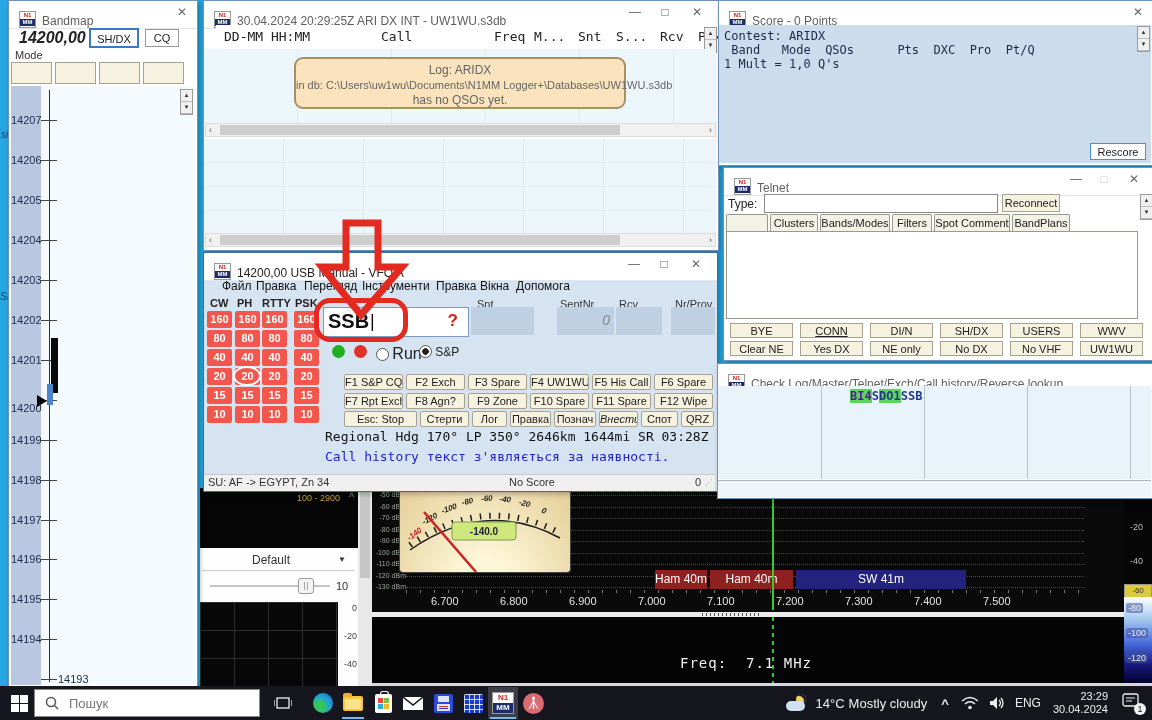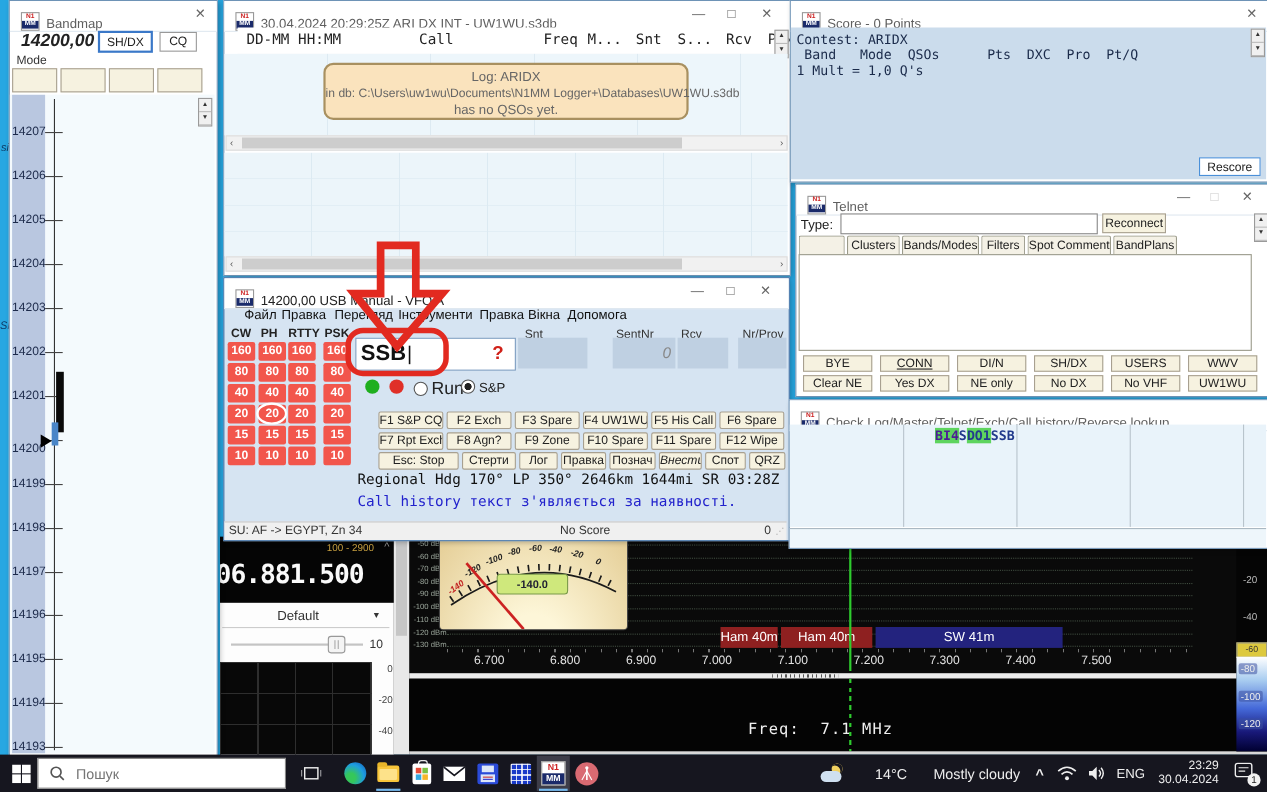--- a/index.html
+++ b/index.html
@@ -46,21 +46,20 @@
 <div id="stage">
 
   <div class="abs" style="left:1px;top:129px;font-size:10px;font-style:italic;color:#0c3a66">si</div>
   <div class="abs" style="left:0;top:291px;font-size:10px;font-style:italic;color:#0c3a66">SI</div>
 
   <div class="abs" style="left:200px;top:488px;width:952px;height:198px;background:#0a0a0a">
 
     <div class="abs" style="left:0;top:0;width:158px;height:60px;background:#050505;overflow:hidden">
       <div class="abs" style="right:18px;top:5px;font-size:9px;color:#c8a040">100 - 2900</div>
       <div class="abs" style="right:4px;top:4px;font-size:10px;color:#999">^</div>
-      <div class="abs mono" style="left:-4px;top:20px;font-size:24px;font-weight:bold;color:#fafafa;letter-spacing:-1px;white-space:nowrap">06.881.500</div>
     </div>
     <div class="abs" style="left:0;top:60px;width:158px;height:164px;background:#fdfdfd">
       <div class="abs" style="left:2px;top:2px;width:152px;height:20px;border-bottom:1px solid #ccc">
         <span style="position:absolute;left:50px;top:3px;font-size:12px;color:#333">Default</span>
         <span style="position:absolute;right:8px;top:5px;font-size:8px;color:#333">▼</span>
       </div>
       <div class="abs" style="left:10px;top:30px;width:120px;height:16px">
         <div style="position:absolute;left:0;top:7px;width:100%;height:2px;background:#c4c4c4"></div>
         <div style="position:absolute;left:88px;top:0;width:16px;height:16px;background:#f4f4f4;border:1px solid #999;border-radius:3px;box-sizing:border-box">
           <div style="position:absolute;left:5px;top:3px;width:1px;height:8px;background:#aaa"></div>
@@ -212,21 +211,21 @@
           <div class="bm-lab" style="position: absolute; top: 472.55px;">14198</div>
           <div class="bm-tick" style="position: absolute; top: 478.55px;"></div>
           <div class="bm-lab" style="position: absolute; top: 512.5px;">14197</div>
           <div class="bm-tick" style="position: absolute; top: 518.5px;"></div>
           <div class="bm-lab" style="position: absolute; top: 552.45px;">14196</div>
           <div class="bm-tick" style="position: absolute; top: 558.45px;"></div>
           <div class="bm-lab" style="position: absolute; top: 592.4px;">14195</div>
           <div class="bm-tick" style="position: absolute; top: 598.4px;"></div>
           <div class="bm-lab" style="position: absolute; top: 632.35px;">14194</div>
           <div class="bm-tick" style="position: absolute; top: 638.35px;"></div>
-          <div class="bm-lab" style="position: absolute; top: 672.3px;">14193</div>
+          <div class="bm-lab" style="position: absolute; top: 672.3px; padding-left: 47px;">14193</div>
           <div class="bm-tick" style="position: absolute; top: 678.3px;"></div>
         </div>
       <div class="abs" style="left:42px;top:252px;width:7px;height:55px;background:#0a0a0a"></div>
       <div class="abs" style="left:38px;top:298px;width:6px;height:21px;background:#4a86c8"></div>
       <div class="abs" style="left:28px;top:309px;width:0;height:0;border-left:10px solid #000;border-top:6px solid transparent;border-bottom:6px solid transparent"></div>
       <div class="spin" style="right:2px;top:3px">
         <div>▲</div>
           <div>▼</div>
       </div>
     </div>
@@ -561,21 +560,21 @@
           <line x1="10.5" y1="5" x2="10.5" y2="16" stroke="#fff" stroke-width="1.5"></line>
           <line x1="6" y1="16" x2="10.5" y2="8" stroke="#fff" stroke-width="1"></line>
           <line x1="15" y1="16" x2="10.5" y2="8" stroke="#fff" stroke-width="1"></line>
           <circle cx="10.5" cy="5" r="1.5" fill="#fff"></circle>
         </svg>
       </div>
     </div>
 
     <div style="flex:1"></div>
 
-    <div style="display:flex;align-items:center;gap:24px;color:#eee;font-size:13px;margin-right:14px">
+    <div style="display:flex;align-items:center;gap:4px;color:#eee;font-size:13px;margin-right:14px">
       <div style="position:relative;width:26px;height:18px">
         <div style="position:absolute;left:10px;top:0;width:10px;height:10px;border-radius:50%;background:#f0d060;box-shadow:-2px 2px 0 0 #16161f inset"></div>
         <div style="position:absolute;left:0;top:7px;width:19px;height:10px;border-radius:6px;background:#cfe0f0"></div>
       </div>
       <span>14°C</span>
       <span>Mostly cloudy</span>
     </div>
     <span style="color:#eee;font-size:13px;font-weight:bold;margin-right:12px">^</span>
     <svg width="18" height="14" style="margin-right:10px">
       <path d="M1,5 Q9,-2 17,5" fill="none" stroke="#eee" stroke-width="1.5"></path>

